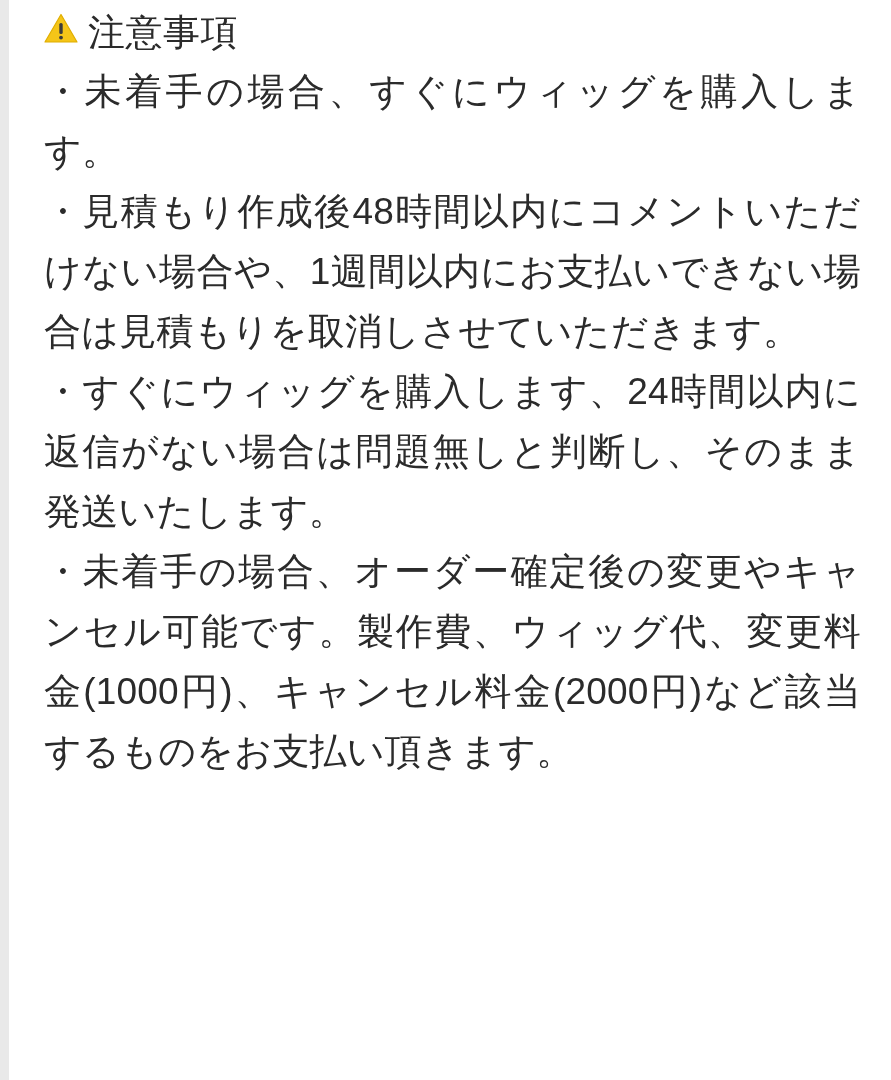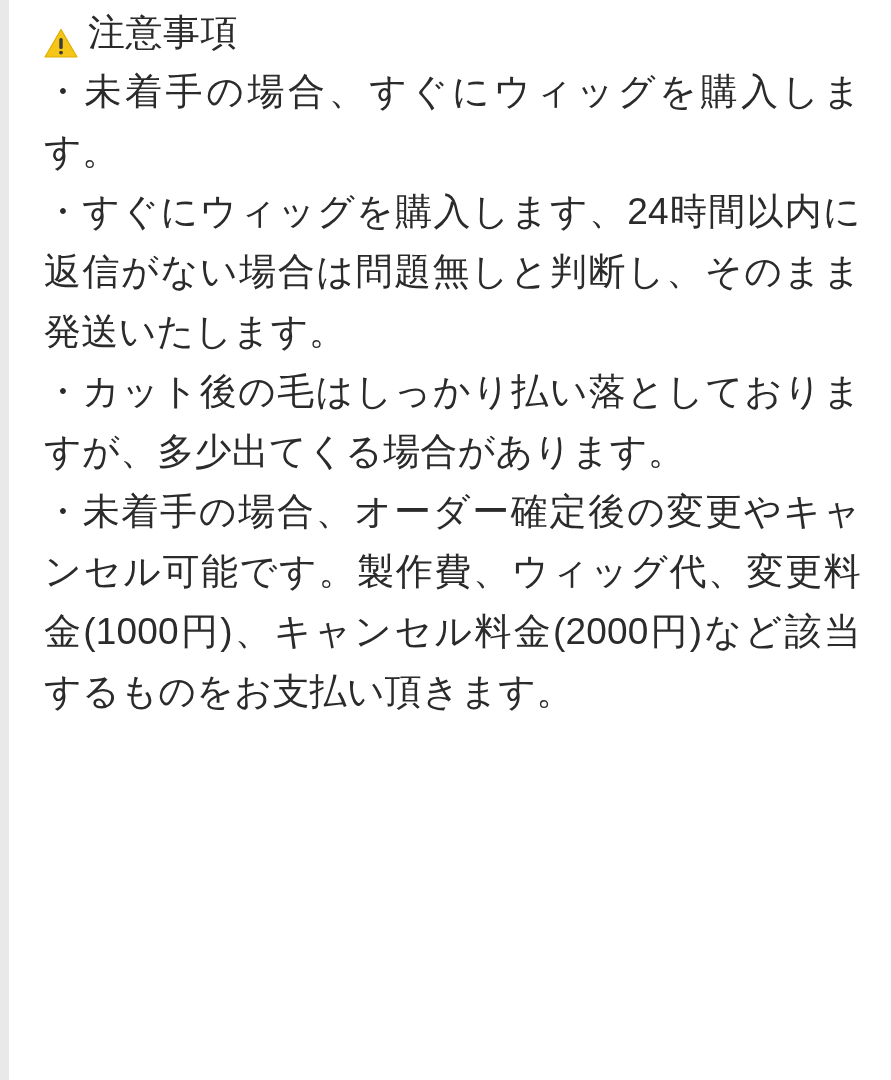--- a/index.html
+++ b/index.html
@@ -28,21 +28,21 @@
     top: 0;
     width: 9px;
     height: 1080px;
     background: #e9e9e9;
   }
   .notice-block {
     position: relative;
   }
   .heading {
     display: flex;
-    align-items: flex-end;
+    align-items: flex-start;
     font-size: 37px;
     line-height: 1.25;
     letter-spacing: 0.5px;
     margin: 0 0 6px 0;
     font-weight: 400;
     color: #2b2b2b;
   }
   .warn-icon {
     position: relative;
     width: 34px;
@@ -83,18 +83,18 @@
         <svg width="34" height="31" viewBox="0 0 34 31" xmlns="http://www.w3.org/2000/svg">
           <path d="M17 1.5 L33 29 L1 29 Z" fill="#f5c518" stroke="#e0ae00" stroke-width="1.2" stroke-linejoin="round"></path>
           <rect x="15.3" y="10" width="3.4" height="11" rx="1.6" fill="#3b3b3b"></rect>
           <circle cx="17" cy="24.6" r="1.9" fill="#3b3b3b"></circle>
         </svg>
       </span>
       <span class="heading-text">注意事項</span>
     </div>
 
     <p class="para">・未着手の場合、すぐにウィッグを購入します。</p>
+    <p class="para">・見積もり作成後48時間以内にコメントいただけない場合や、1週間以内にお支払いできない場合は見積もりを取消しさせていただきます。</p>
     <p class="para">・すぐにウィッグを購入します、24時間以内に返信がない場合は問題無しと判断し、そのまま発送いたします。</p>
-    <p class="para">・カット後の毛はしっかり払い落としておりますが、多少出てくる場合があります。</p>
     <p class="para">・未着手の場合、オーダー確定後の変更やキャンセル可能です。製作費、ウィッグ代、変更料金(1000円)、キャンセル料金(2000円)など該当するものをお支払い頂きます。</p>
 
   </div>
 </div>
 
 </body></html>

